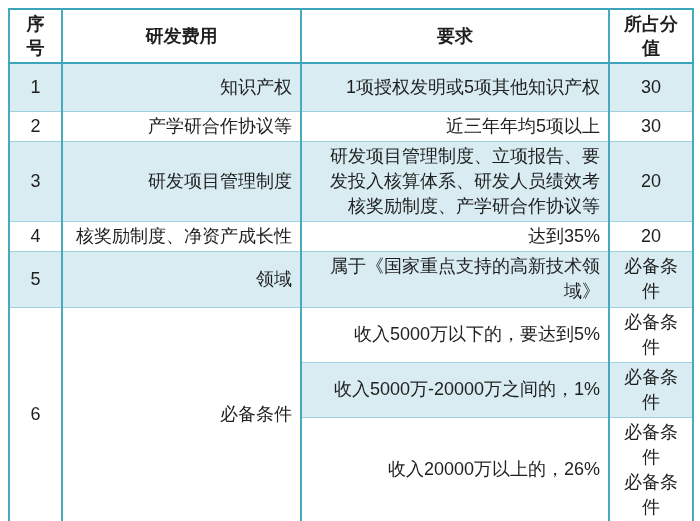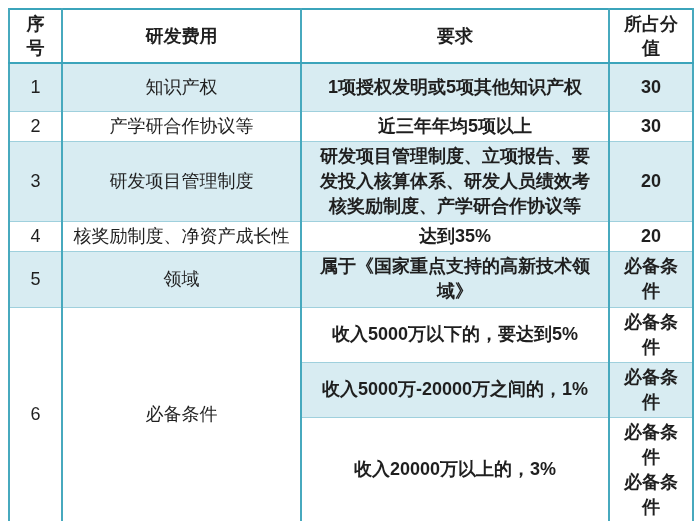--- a/index.html
+++ b/index.html
@@ -39,28 +39,27 @@
     background: #ffffff;
     font-weight: bold;
     text-align: center;
     border-bottom: 2px solid #3ba4bb;
     font-size: 18px;
   }
   td.c-no, td.c-score {
     text-align: center;
   }
   td.c-ind, td.c-req {
-    text-align: center;
+    text-align: right;
     padding-left: 12px;
     line-height: 25px;
   }
   td.c-req, td.c-score {
     white-space: pre-line;
     line-height: 25px;
-    font-weight: bold;
   }
   tr.shaded td.own-bg { background: #d8ecf2; }
   tr.plain  td.own-bg { background: #ffffff; }
   td.merged { background: #ffffff; }
 </style>
 </head>
 <body>
 
 <div class="page">
   <table class="criteria">
@@ -116,19 +115,19 @@
           <td class="c-no merged" rowspan="3">6</td>
           <td class="c-ind merged" rowspan="3">必备条件</td>
           <td class="c-req own-bg">收入5000万以下的，要达到5%</td>
           <td class="c-score own-bg">必备条件</td>
         </tr>
         <tr class="shaded" style="height: 30px;">
           <td class="c-req own-bg">收入5000万-20000万之间的，1%</td>
           <td class="c-score own-bg">必备条件</td>
         </tr>
         <tr class="plain" style="height: 40px;">
-          <td class="c-req own-bg">收入20000万以上的，3%</td>
+          <td class="c-req own-bg">收入20000万以上的，26%</td>
           <td class="c-score own-bg">必备条件
 必备条件</td>
         </tr>
       </tbody>
   </table>
 </div>
 
 </body></html>

